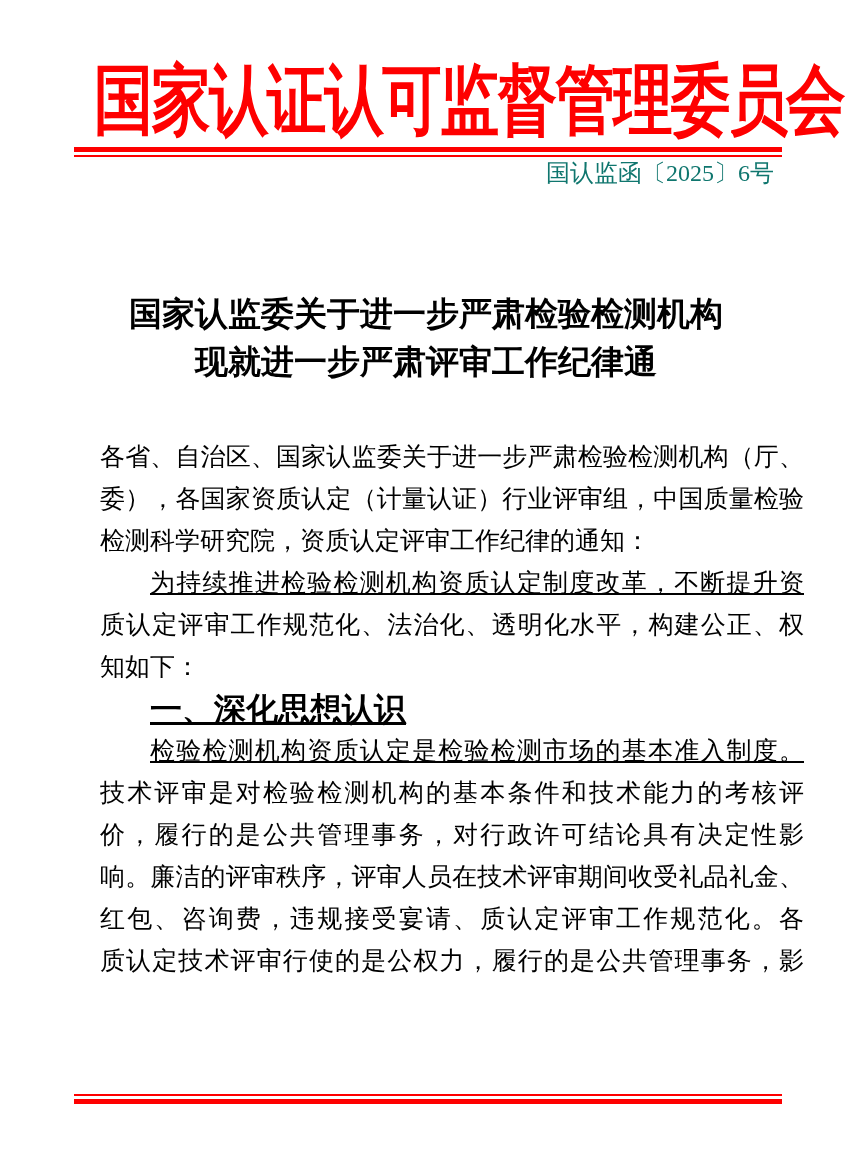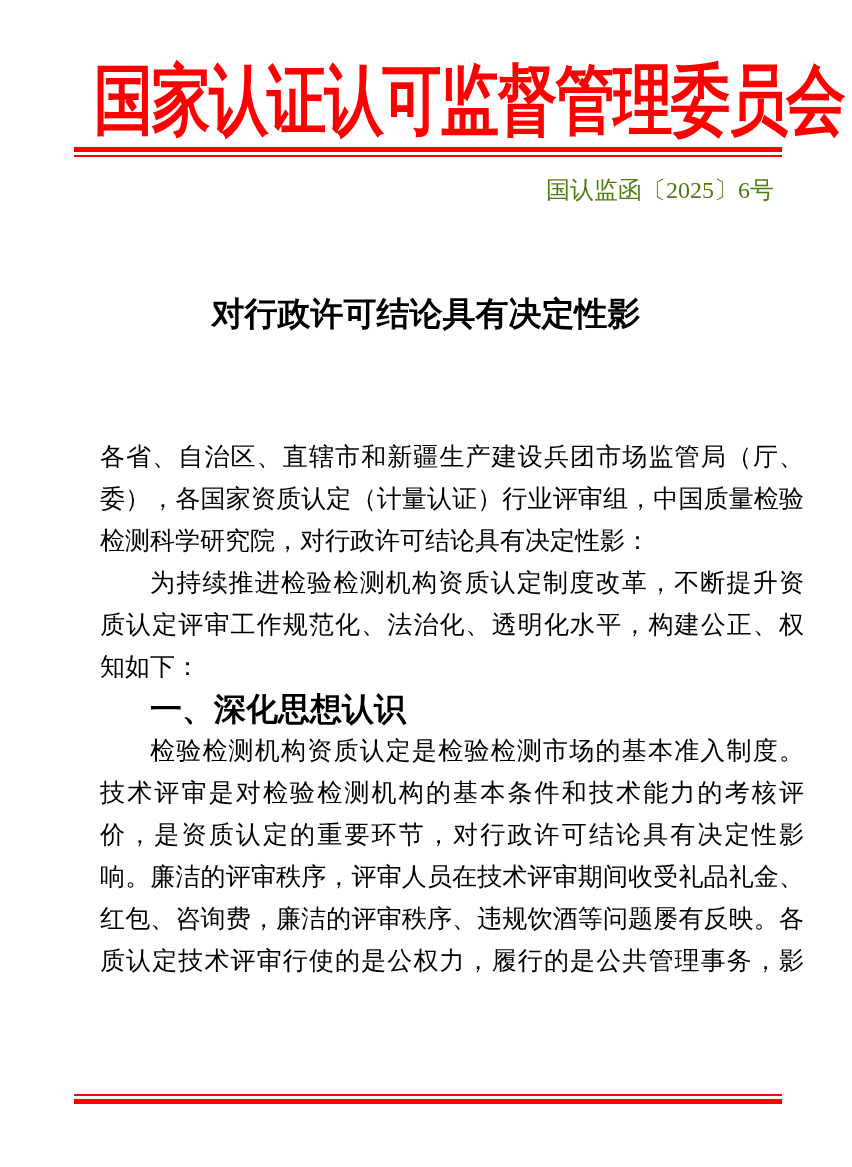--- a/index.html
+++ b/index.html
@@ -35,27 +35,27 @@
     left: 74px;
     width: 708px;
   }
   .rule-top { top: 139px; }
   .rule-bottom { top: 1086px; }
   .rule .thick { height: 5px; background: #fe0000; }
   .rule .gap   { height: 3px; background: transparent; }
   .rule .thin  { height: 2px; background: #fe0000; }
   .doc-number {
     position: absolute;
-    top: 165px;
+    top: 148px;
     left: 74px;
     width: 700px;
     text-align: right;
     font-size: 24px;
     line-height: 34px;
-    color: #4d7c0f;
+    color: #0f766e;
   }
   .doc-title {
     position: absolute;
     top: 282px;
     left: 0;
     width: 852px;
     text-align: center;
     font-size: 33px;
     font-weight: bold;
     line-height: 48px;
@@ -78,21 +78,21 @@
   .line.j {
     text-align: justify;
     text-justify: inter-character;
   }
   .line.j::after {
     content: "";
     display: inline-block;
     width: 100%;
     height: 0;
   }
-  .line.ind { padding-left: 50px; }
+  .line.ind { padding-left: 50px; text-decoration: underline; }
   .line.hd {
     font-family: "Liberation Sans", "DejaVu Sans", sans-serif;
     font-weight: bold;
     font-size: 32px;
   }
 </style>
 </head>
 <body>
 
 <div class="page">
@@ -101,36 +101,37 @@
 
   <div class="rule rule-top">
     <div class="thick"></div>
     <div class="gap"></div>
     <div class="thin"></div>
   </div>
 
   <div class="doc-number">国认监函〔2025〕6号</div>
 
   <div class="doc-title">
-    <div>对行政许可结论具有决定性影</div>
+    <div>国家认监委关于进一步严肃检验检测机构</div>
+    <div>现就进一步严肃评审工作纪律通</div>
   </div>
 
   <div class="body-text" id="body-lines">
-      <div class="line j">各省、自治区、直辖市和新疆生产建设兵团市场监管局（厅、</div>
+      <div class="line j">各省、自治区、国家认监委关于进一步严肃检验检测机构（厅、</div>
       <div class="line j">委），各国家资质认定（计量认证）行业评审组，中国质量检验</div>
-      <div class="line">检测科学研究院，对行政许可结论具有决定性影：</div>
+      <div class="line">检测科学研究院，资质认定评审工作纪律的通知：</div>
       <div class="line j ind">为持续推进检验检测机构资质认定制度改革，不断提升资</div>
       <div class="line j">质认定评审工作规范化、法治化、透明化水平，构建公正、权</div>
       <div class="line">知如下：</div>
       <div class="line ind hd">一、深化思想认识</div>
       <div class="line j ind">检验检测机构资质认定是检验检测市场的基本准入制度。</div>
       <div class="line j">技术评审是对检验检测机构的基本条件和技术能力的考核评</div>
-      <div class="line j">价，是资质认定的重要环节，对行政许可结论具有决定性影</div>
+      <div class="line j">价，履行的是公共管理事务，对行政许可结论具有决定性影</div>
       <div class="line j">响。廉洁的评审秩序，评审人员在技术评审期间收受礼品礼金、</div>
-      <div class="line j">红包、咨询费，廉洁的评审秩序、违规饮酒等问题屡有反映。各</div>
+      <div class="line j">红包、咨询费，违规接受宴请、质认定评审工作规范化。各</div>
       <div class="line j">质认定技术评审行使的是公权力，履行的是公共管理事务，影</div>
     </div>
 
   <div class="rule rule-bottom">
     <div class="thin"></div>
     <div class="gap"></div>
     <div class="thick"></div>
   </div>
 
 </div>

